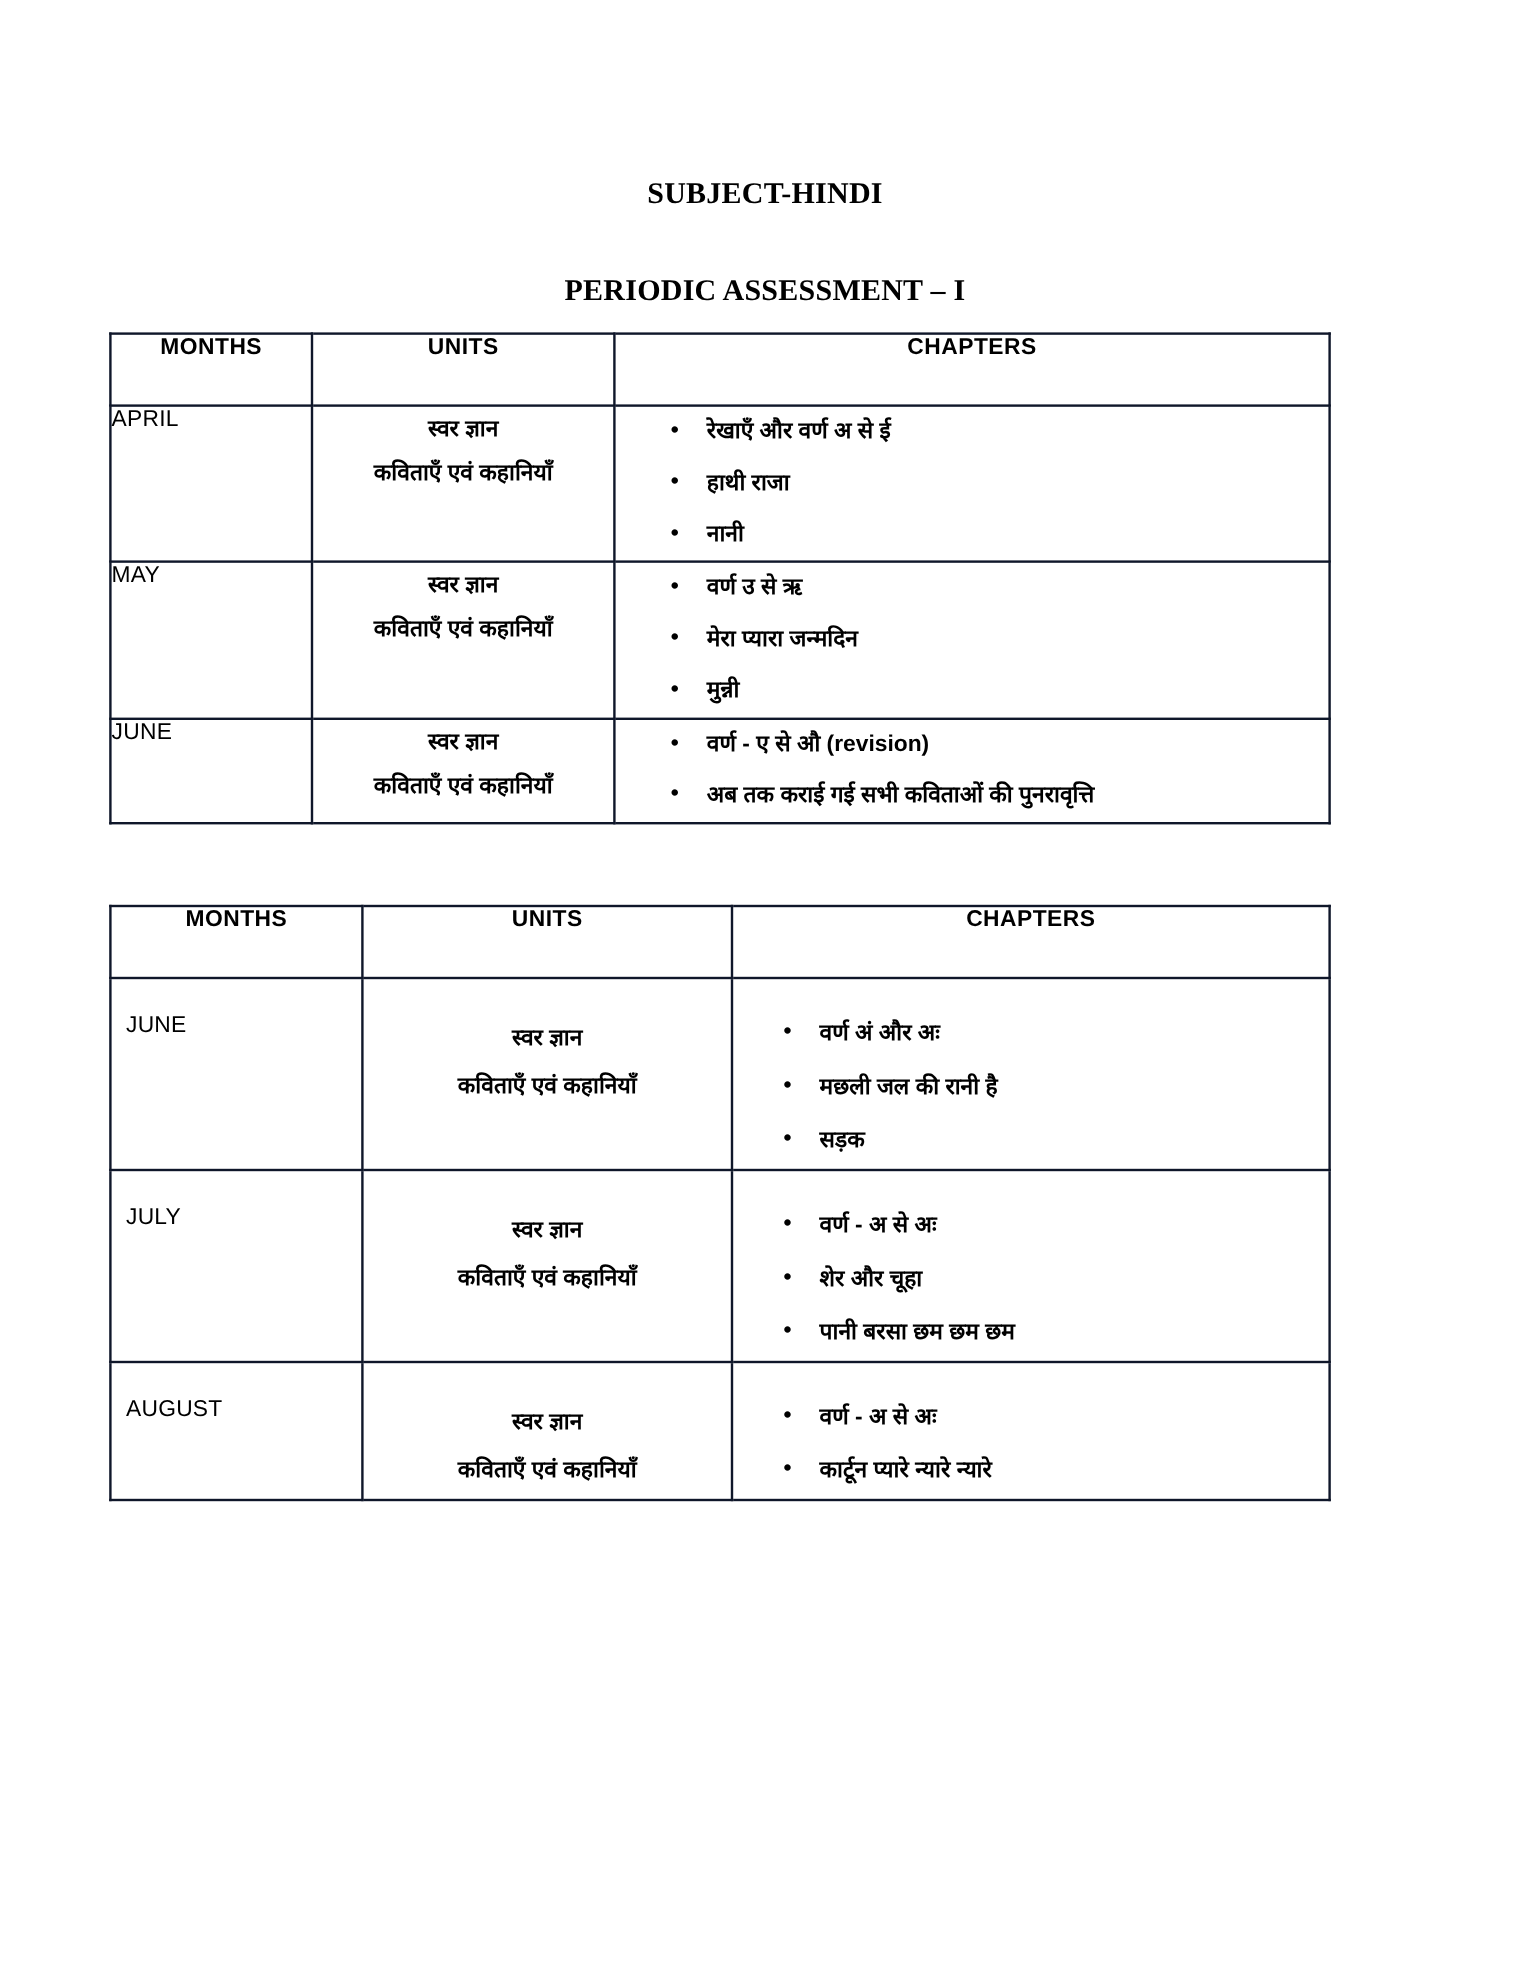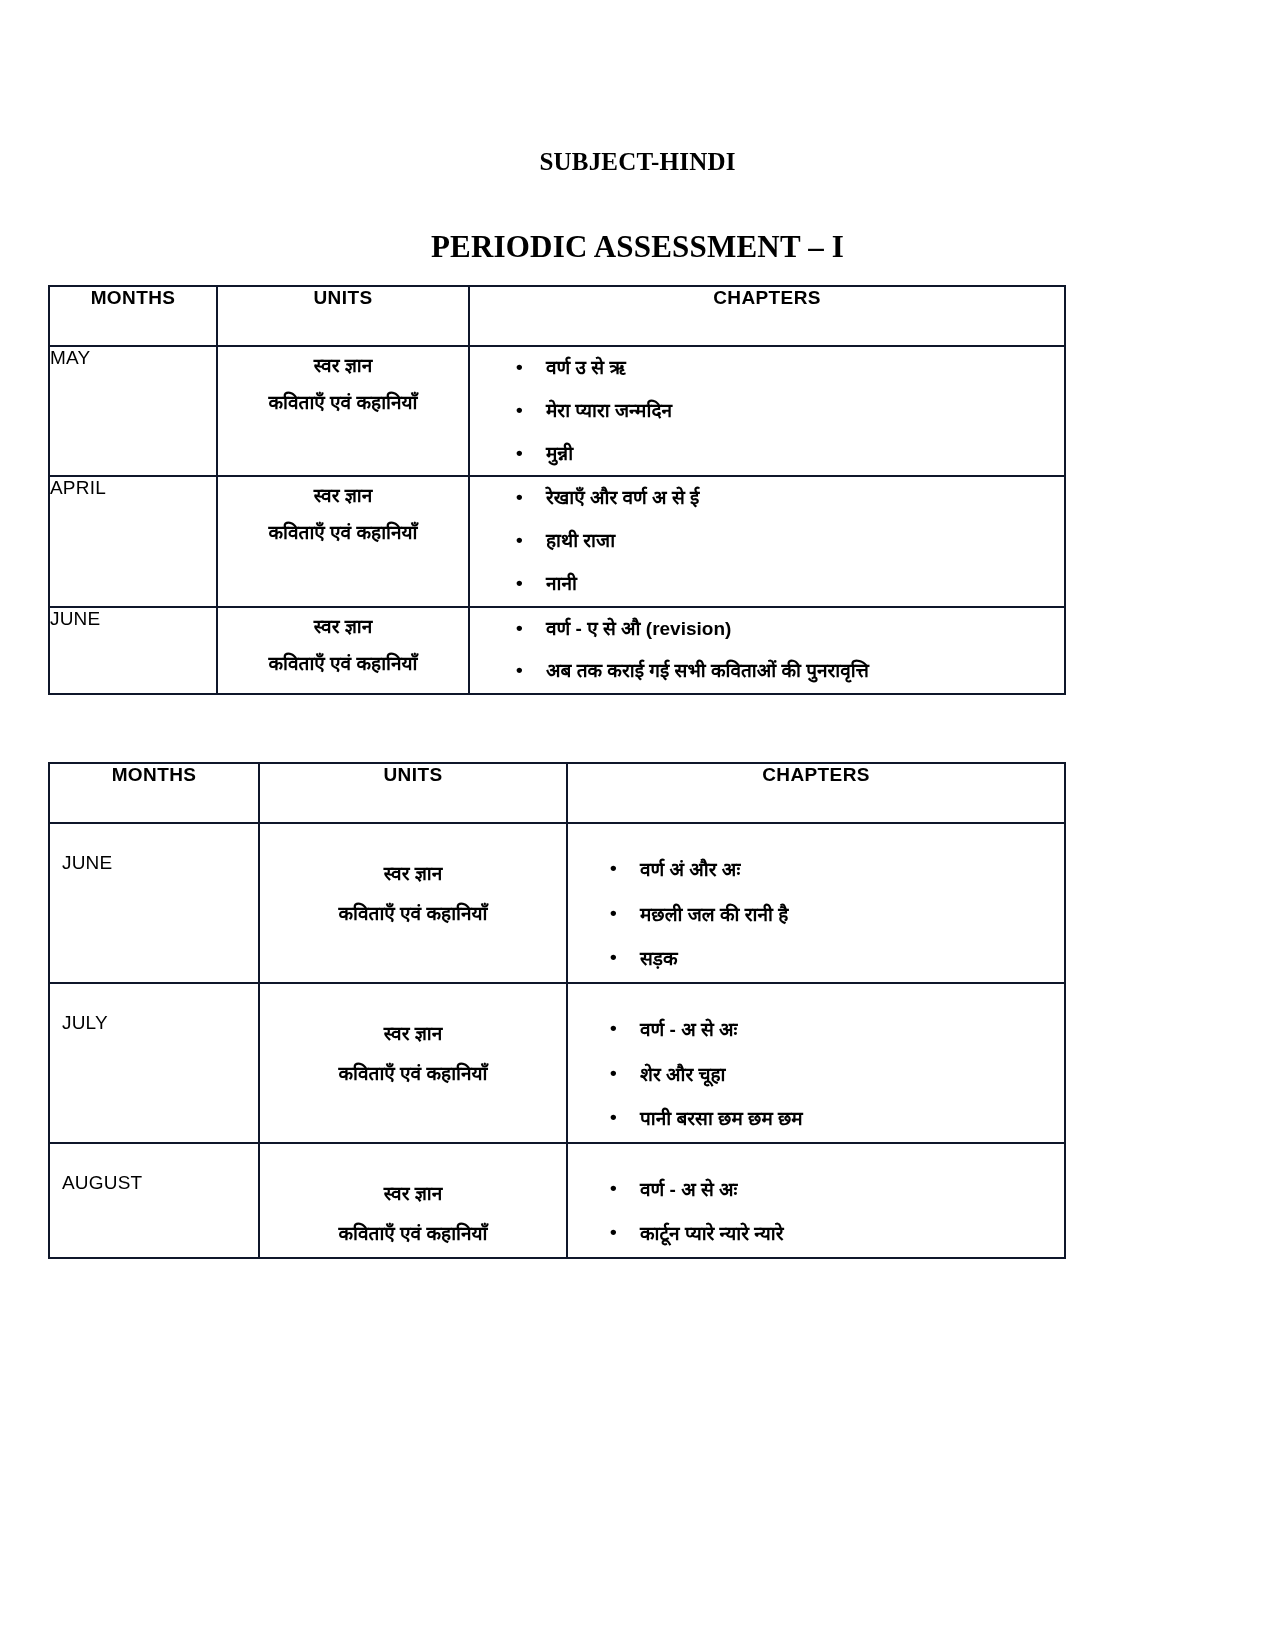--- a/index.html
+++ b/index.html
@@ -12,35 +12,35 @@
     height: 1650px;
     font-family: "Liberation Sans", sans-serif;
     color: #000000;
     -webkit-font-smoothing: antialiased;
   }
   .page {
     width: 1275px;
     height: 1650px;
     position: relative;
     box-sizing: border-box;
-    padding: 0 48px;
+    padding: 0 91px;
   }
   .doc-title {
     font-family: "Liberation Serif", serif;
     font-weight: bold;
     font-size: 25px;
     text-align: center;
     letter-spacing: 0.2px;
     margin: 0;
     padding-top: 148px;
   }
   .section-title {
     font-family: "Liberation Serif", serif;
     font-weight: bold;
-    font-size: 31px;
+    font-size: 25px;
     text-align: center;
     letter-spacing: 0.2px;
     margin: 0;
   }
   .title-gap-1 { height: 53px; }
   .title-gap-2 { height: 20px; }
   .between-tables { height: 45px; }
   .after-title-2 { height: 22px; }
 
   table.sched {
@@ -143,44 +143,44 @@
     </colgroup>
     <thead>
       <tr>
         <th class="hd">MONTHS</th>
         <th class="hd">UNITS</th>
         <th class="hd">CHAPTERS</th>
       </tr>
     </thead>
     <tbody>
       <tr>
+        <td class="month">APRIL</td>
+        <td class="units">
+          <div class="unit-line">स्वर ज्ञान</div>
+          <div class="unit-line">कविताएँ एवं कहानियाँ</div>
+        </td>
+        <td class="chapters">
+          <ul class="chlist">
+            <li>रेखाएँ और वर्ण अ से ई</li>
+            <li>हाथी राजा</li>
+            <li>नानी</li>
+          </ul>
+        </td>
+      </tr>
+      <tr>
         <td class="month">MAY</td>
         <td class="units">
           <div class="unit-line">स्वर ज्ञान</div>
           <div class="unit-line">कविताएँ एवं कहानियाँ</div>
         </td>
         <td class="chapters">
           <ul class="chlist">
             <li>वर्ण उ से ऋ</li>
             <li>मेरा प्यारा जन्मदिन</li>
             <li>मुन्नी</li>
-          </ul>
-        </td>
-      </tr>
-      <tr>
-        <td class="month">APRIL</td>
-        <td class="units">
-          <div class="unit-line">स्वर ज्ञान</div>
-          <div class="unit-line">कविताएँ एवं कहानियाँ</div>
-        </td>
-        <td class="chapters">
-          <ul class="chlist">
-            <li>रेखाएँ और वर्ण अ से ई</li>
-            <li>हाथी राजा</li>
-            <li>नानी</li>
           </ul>
         </td>
       </tr>
       <tr>
         <td class="month">JUNE</td>
         <td class="units">
           <div class="unit-line">स्वर ज्ञान</div>
           <div class="unit-line">कविताएँ एवं कहानियाँ</div>
         </td>
         <td class="chapters">

